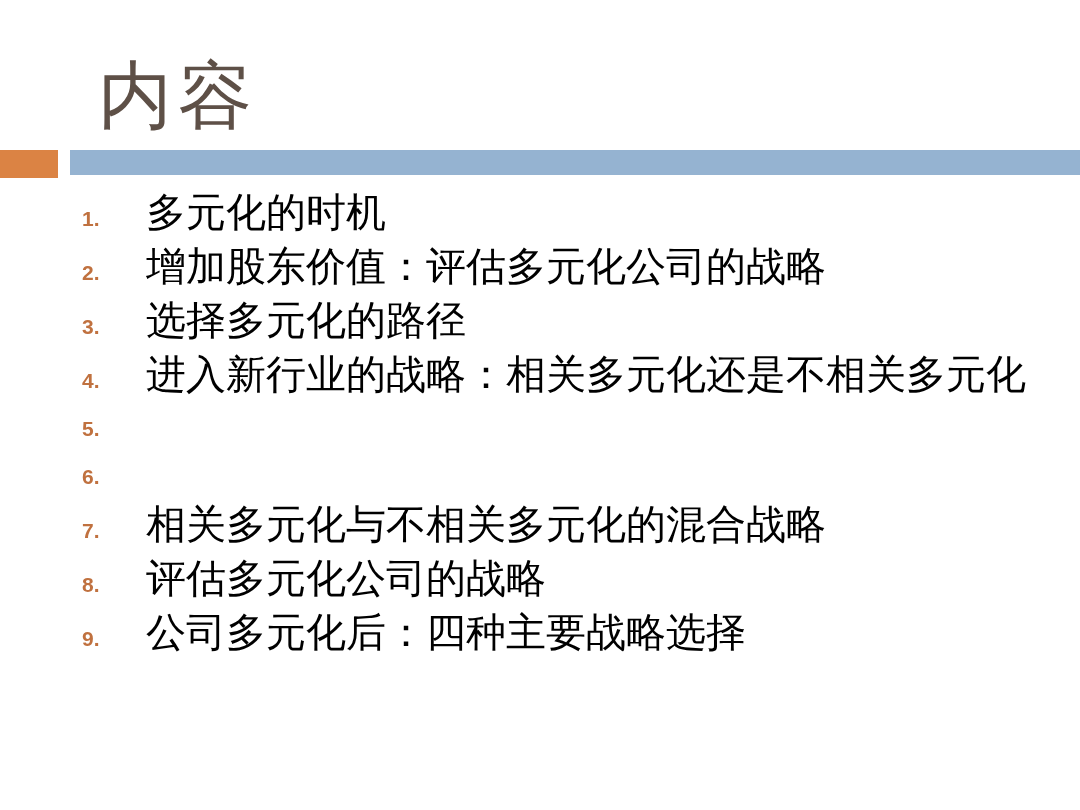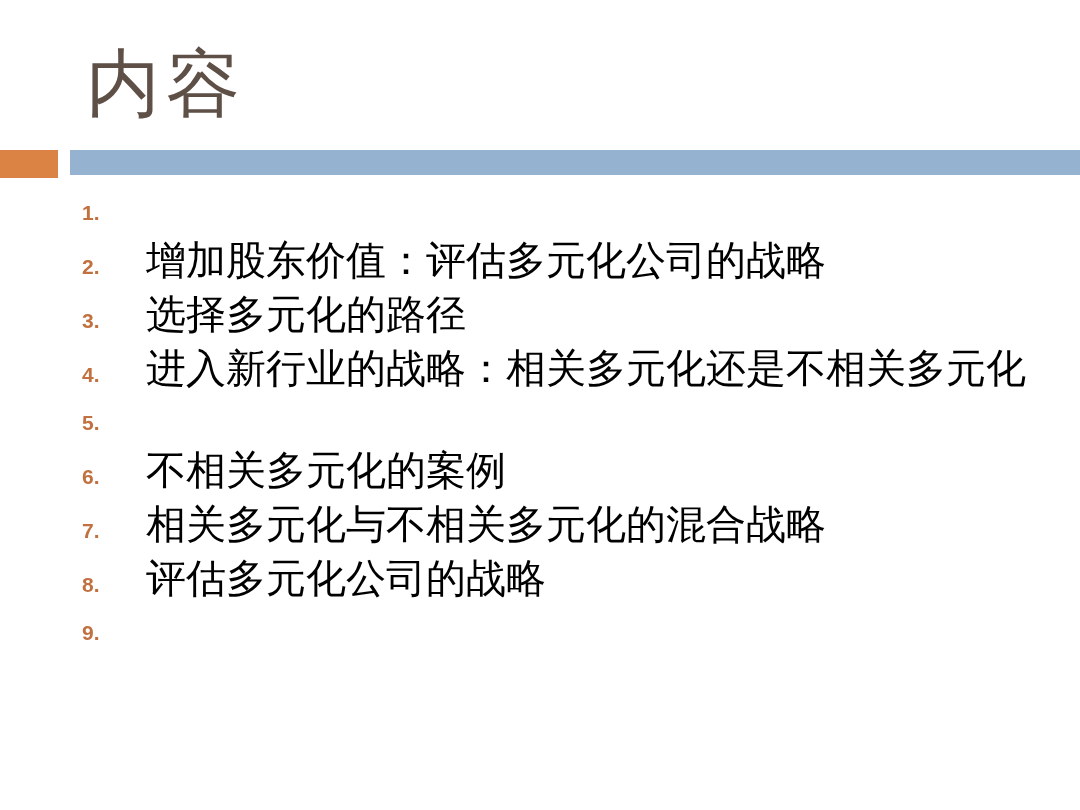--- a/index.html
+++ b/index.html
@@ -12,21 +12,21 @@
     width: 1080px;
     height: 810px;
     background: #ffffff;
     overflow: hidden;
     font-family: "Liberation Serif", serif;
   }
   .title {
     position: absolute;
     left: 86px;
     top: 36px;
-    margin: 0;
+    margin: 12px;
     font-size: 74px;
     font-weight: normal;
     letter-spacing: 6px;
     line-height: 1.3;
     color: #5E5047;
     font-family: "Liberation Serif", serif;
   }
   .accent-orange {
     position: absolute;
     left: 0;
@@ -75,46 +75,47 @@
 <div class="slide">
 
   <h1 class="title">内容</h1>
 
   <div class="accent-orange"></div>
   <div class="accent-blue"></div>
 
   <div class="list">
     <div class="item">
       <span class="num">1.</span>
+      <span class="text">多元化的时机</span>
     </div>
     <div class="item">
       <span class="num">2.</span>
       <span class="text">增加股东价值：评估多元化公司的战略</span>
     </div>
     <div class="item">
       <span class="num">3.</span>
       <span class="text">选择多元化的路径</span>
     </div>
     <div class="item">
       <span class="num">4.</span>
       <span class="text">进入新行业的战略：相关多元化还是不相关多元化</span>
     </div>
     <div class="item">
       <span class="num">5.</span>
     </div>
     <div class="item">
       <span class="num">6.</span>
-      <span class="text">不相关多元化的案例</span>
     </div>
     <div class="item">
       <span class="num">7.</span>
       <span class="text">相关多元化与不相关多元化的混合战略</span>
     </div>
     <div class="item">
       <span class="num">8.</span>
       <span class="text">评估多元化公司的战略</span>
     </div>
     <div class="item">
       <span class="num">9.</span>
+      <span class="text">公司多元化后：四种主要战略选择</span>
     </div>
   </div>
 
 </div>
 
 </body></html>

